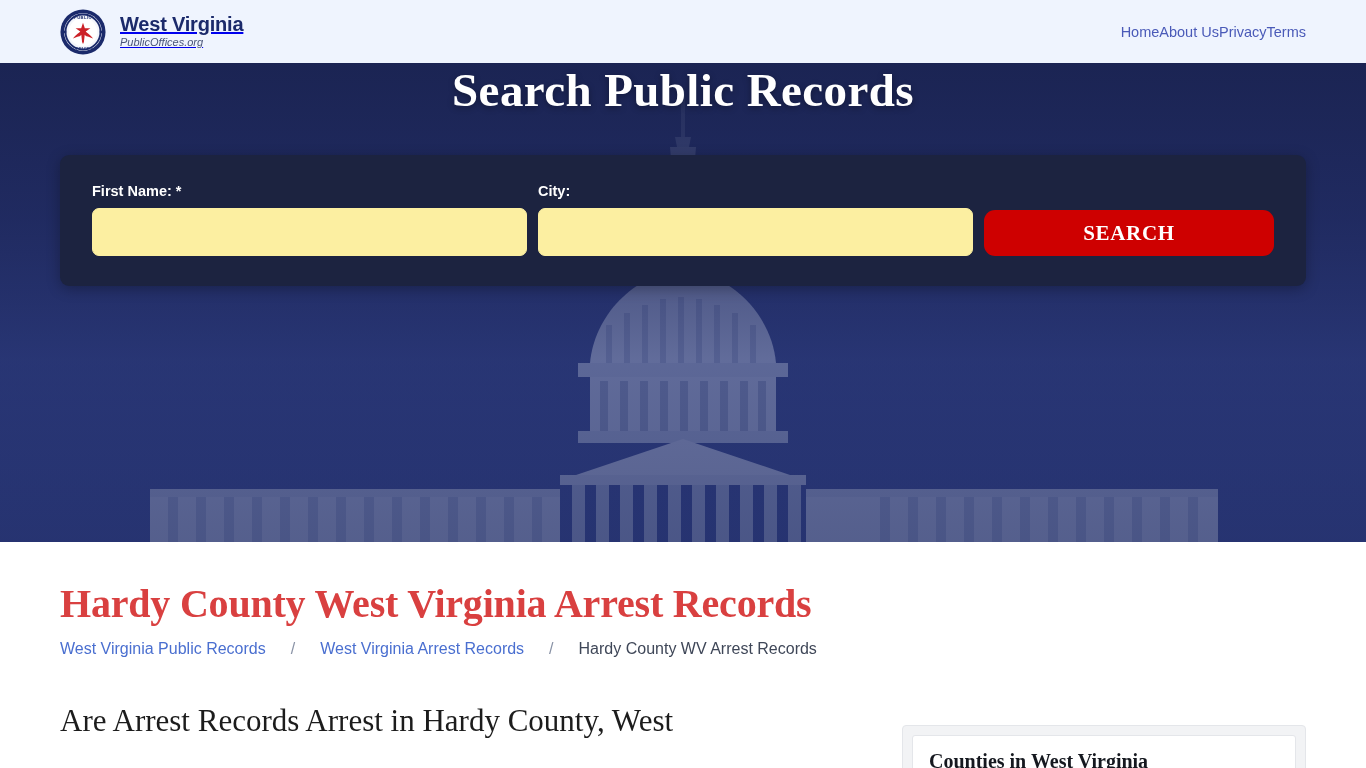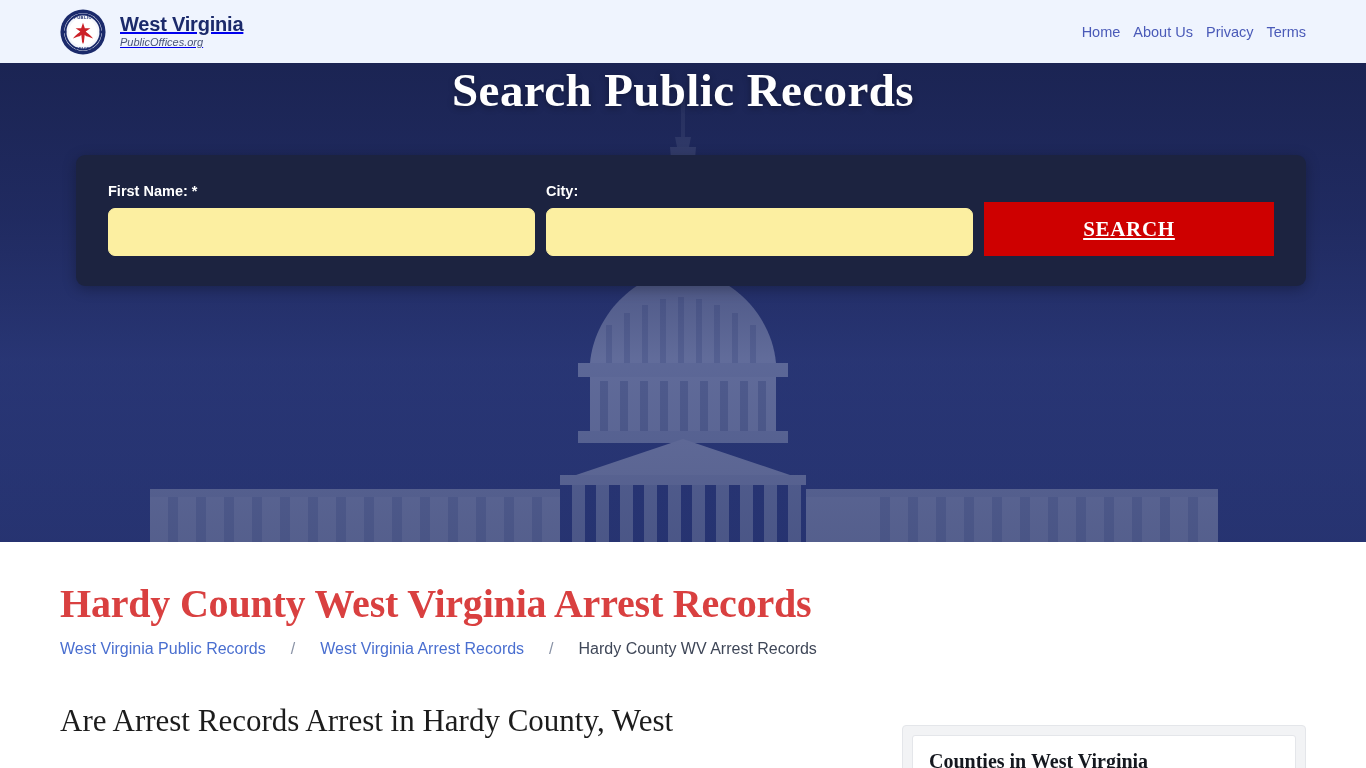--- a/index.html
+++ b/index.html
@@ -26,21 +26,21 @@
   .seal { width: 46px; height: 46px; flex: 0 0 46px; display: block; }
   .brand-text { display: flex; flex-direction: column; line-height: 1.05; }
   .brand-title {
     font-size: 20px; font-weight: bold; color: #1b2a6b;
     letter-spacing: -0.2px;
   }
   .brand-sub {
     font-size: 11px; font-style: italic; color: #4a5578;
     margin-top: 2px;
   }
-  .main-nav { display: flex; align-items: flex-end; gap: 13px; }
+  .main-nav { display: flex; align-items: flex-end; }
   .nav-link {
     font-size: 14.5px; color: #4a5ab8; text-decoration: none;
     white-space: nowrap;
   }
 
   
   .hero {
     position: relative;
     height: 479px;
     overflow: hidden;
@@ -76,21 +76,20 @@
     text-shadow: 0 2px 6px rgba(0,0,0,0.35);
   }
 
   
   .search-panel {
     margin-top: 38px;
     background: #1c2340;
     border-radius: 9px;
     padding: 28px 32px 30px 32px;
     box-shadow: 0 3px 14px rgba(0,0,0,0.28);
-    margin-left: 16px;
   }
   .search-row {
     display: flex;
     align-items: flex-end;
     gap: 11px;
   }
   .field { flex: 1 1 0; min-width: 0; }
   .field-label {
     display: block;
     color: #ffffff;
@@ -108,31 +107,30 @@
     border: 1px solid #fcefa1;
     border-radius: 7px;
     font-size: 15px;
     padding: 0 12px;
     font-family: "Liberation Sans", sans-serif;
     color: #333333;
     outline: none;
   }
   .search-button {
     flex: 0 0 290px;
-    height: 54px;
+    height: 46px;
     background: #ce0000;
     border: none;
-    border-radius: 0;
+    border-radius: 11px;
     color: #ffffff;
     font-family: "Liberation Serif", serif;
     font-size: 21px;
     font-weight: bold;
     letter-spacing: 0.7px;
     cursor: pointer;
-    text-decoration: underline;
   }
 
   
   .content-wrap {
     width: 1246px;
     margin: 0 auto;
     padding-top: 40px;
     display: flex;
     gap: 44px;
     align-items: flex-start;

